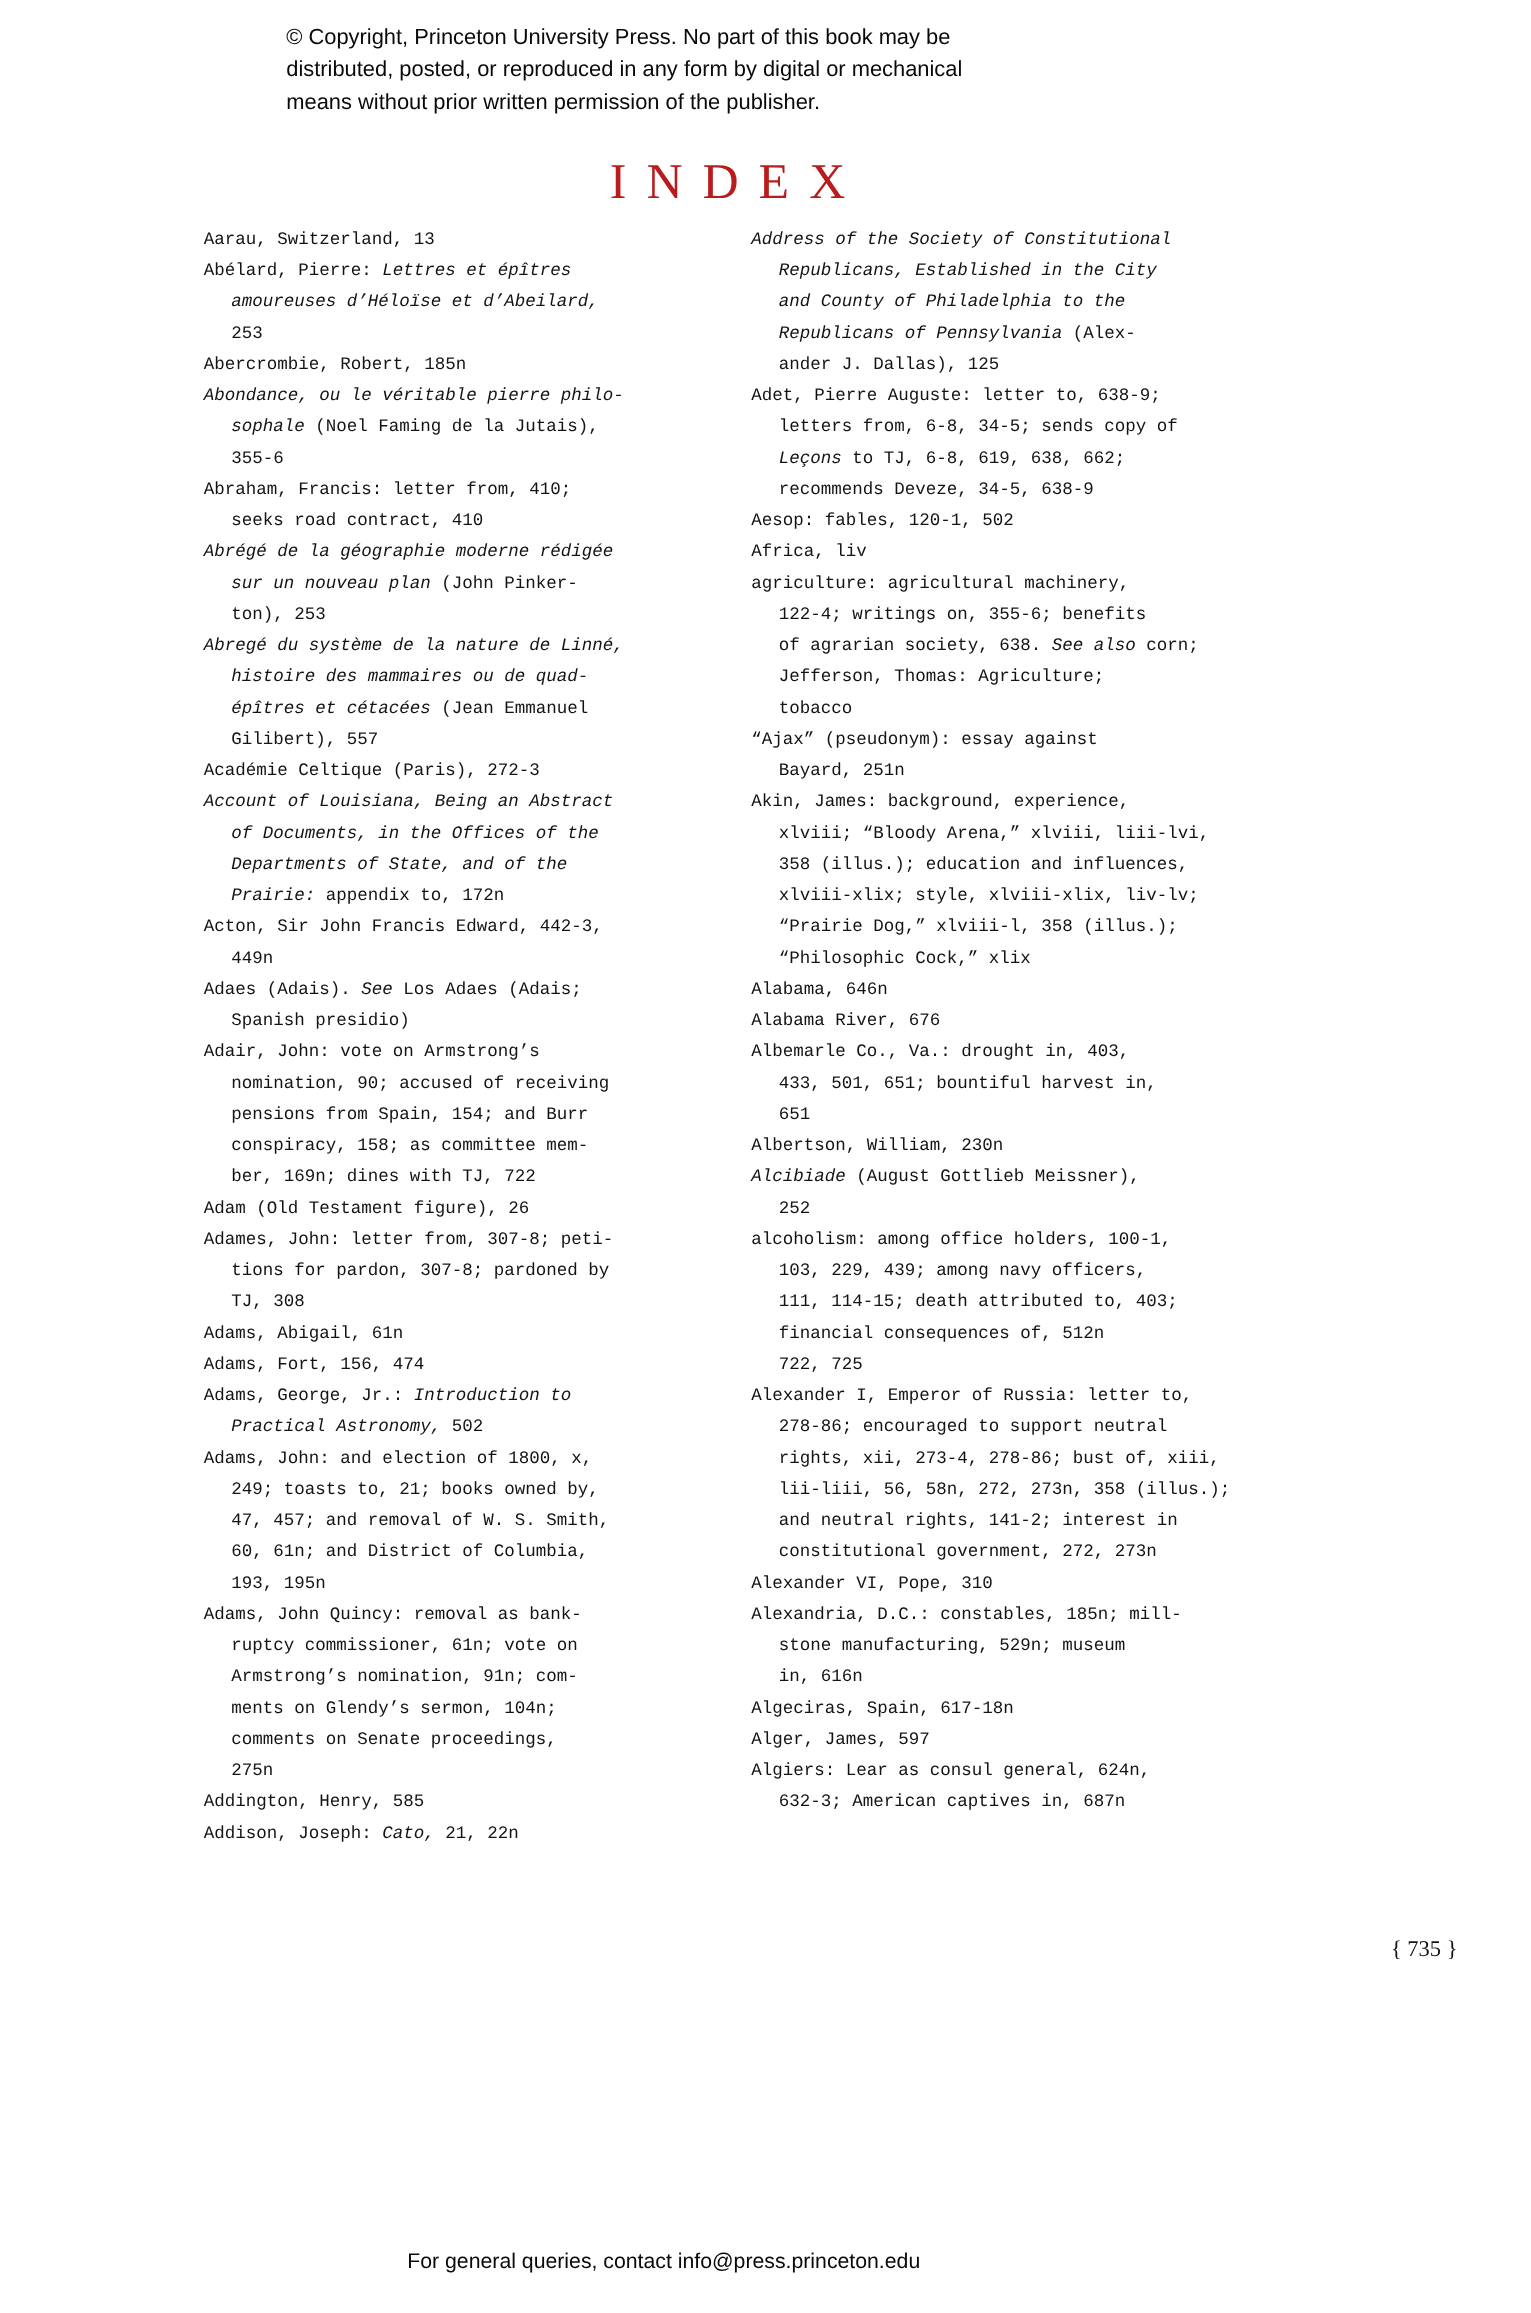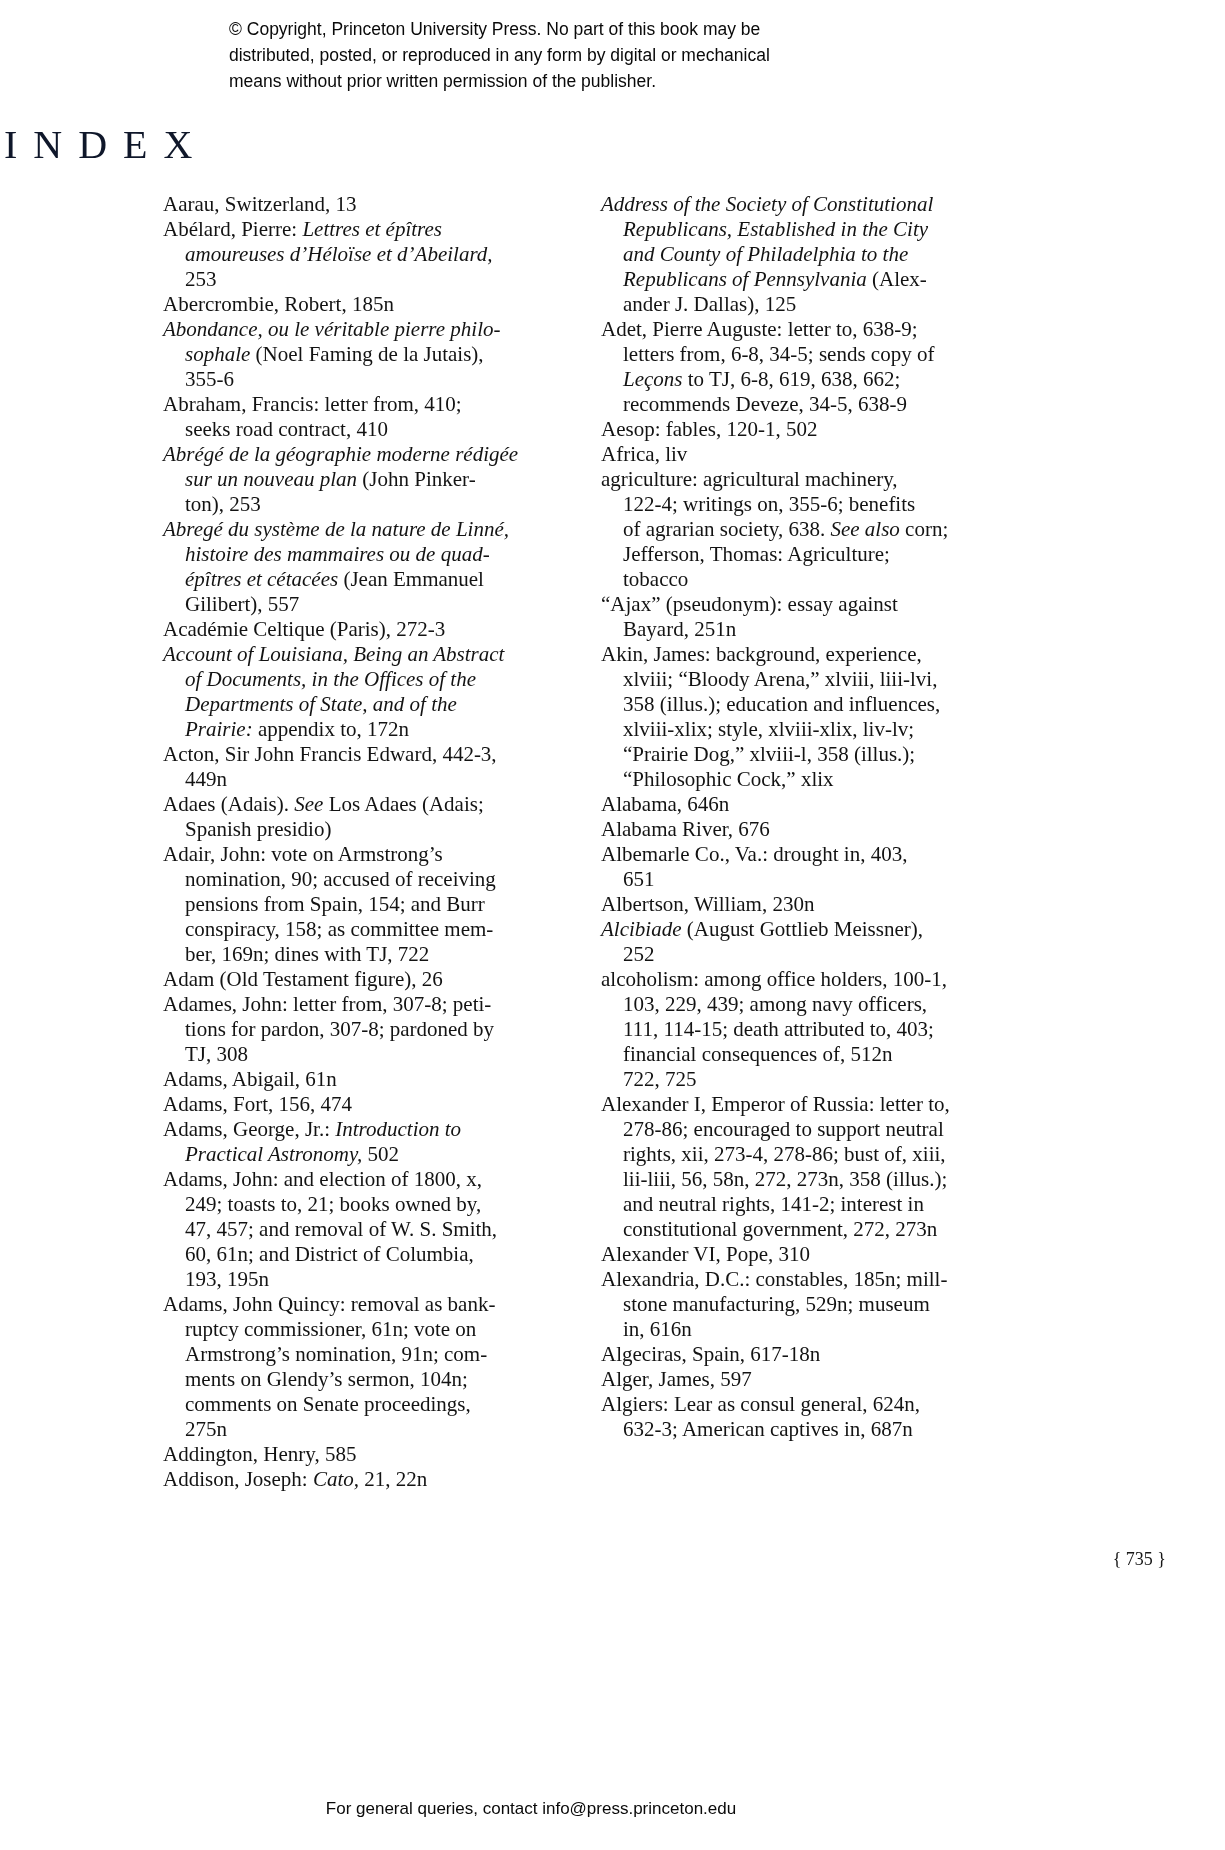--- a/index.html
+++ b/index.html
@@ -8,25 +8,25 @@
     font-family:"Liberation Serif","DejaVu Serif",serif;color:#131313;
     -webkit-font-smoothing:antialiased;
   }
   .copyright{
     position:absolute;left:229px;top:16px;width:610px;
     font-family:"Liberation Sans","DejaVu Sans",sans-serif;
     font-size:17.5px;line-height:26px;color:#090909;
   }
   .copyright div{white-space:nowrap;}
   .page-title{
-    position:absolute;left:0;top:121px;width:1176px;text-align:left;
+    position:absolute;left:0;top:121px;width:1176px;text-align:center;
     font-size:40px;letter-spacing:16px;padding-left:4px;box-sizing:border-box;
-    color:#0f172a;font-weight:400;
-  }
-  .col{position:absolute;top:192px;font-size:21px;line-height:25px;}
+    color:#b91c1c;font-weight:400;
+  }
+  .col{position:absolute;top:180px;font-size:14px;line-height:25px;font-family:Liberation Mono, monospace;}
   .col-left{left:163px;width:384px;}
   .col-right{left:601px;width:395px;}
   .entry{margin:0;}
   .line{white-space:nowrap;}
   .cont{padding-left:22px;}
   .it{font-style:italic;}
   .page-number{
     position:absolute;left:0;top:1549px;width:1166px;text-align:right;
     font-size:18px;color:#161616;
   }
@@ -183,20 +183,21 @@
       <div class="line cont"><span>“Philosophic Cock,” xlix</span></div>
     </div>
     <div class="entry">
       <div class="line"><span>Alabama, 646n</span></div>
     </div>
     <div class="entry">
       <div class="line"><span>Alabama River, 676</span></div>
     </div>
     <div class="entry">
       <div class="line"><span>Albemarle Co., Va.: drought in, 403,</span></div>
+      <div class="line cont"><span>433, 501, 651; bountiful harvest in,</span></div>
       <div class="line cont"><span>651</span></div>
     </div>
     <div class="entry">
       <div class="line"><span>Albertson, William, 230n</span></div>
     </div>
     <div class="entry">
       <div class="line"><span class="it">Alcibiade </span><span>(August Gottlieb Meissner),</span></div>
       <div class="line cont"><span>252</span></div>
     </div>
     <div class="entry">

